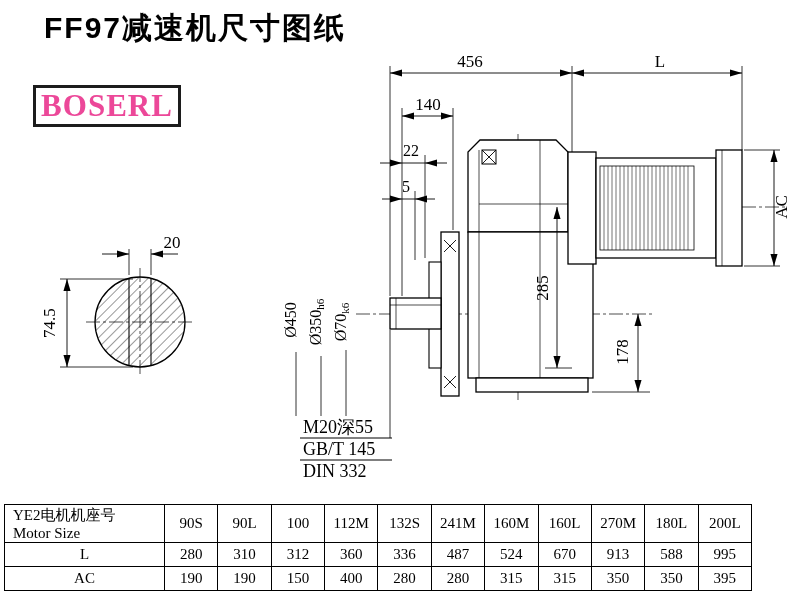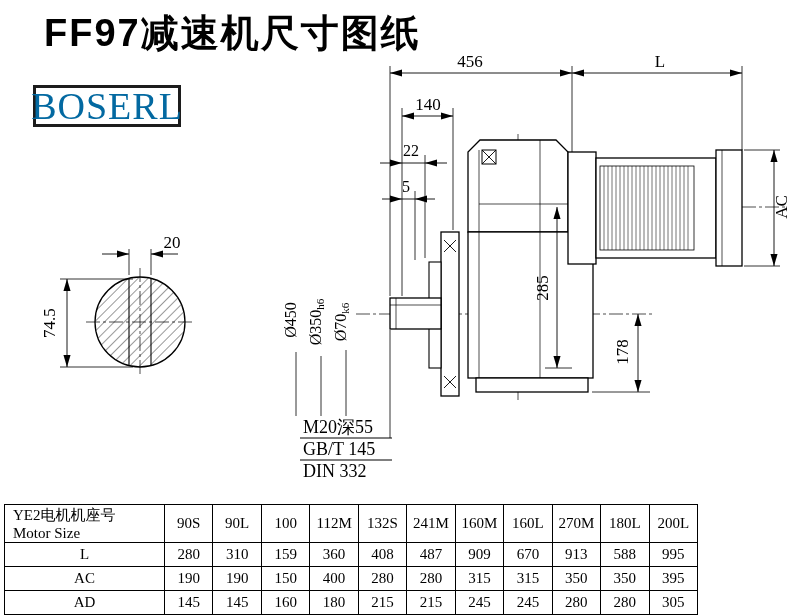--- a/index.html
+++ b/index.html
@@ -1,29 +1,29 @@
 <!DOCTYPE html>
 <html><head>
 <meta charset="utf-8">
 <style>
   *{margin:0;padding:0;box-sizing:border-box}
   html,body{width:800px;height:616px;background:#ffffff;overflow:hidden;position:relative;
     font-family:"Liberation Serif",serif;color:#000}
   .title{position:absolute;left:44px;top:8px;font-family:"Liberation Sans",sans-serif;
-    font-weight:bold;font-size:38px;letter-spacing:2px;white-space:nowrap}
+    font-weight:bold;font-size:30px;letter-spacing:2px;white-space:nowrap}
   .logo-box{position:absolute;left:33px;top:85px;width:148px;height:42px;
     border:3px solid #1c1c1c;display:flex;align-items:center;justify-content:center;background:#fff}
-  .logo-text{font-family:"Liberation Serif",serif;font-weight:normal;font-size:38px;
-    color:#0369a1;letter-spacing:1px}
+  .logo-text{font-family:"Liberation Serif",serif;font-weight:bold;font-size:31px;
+    color:#ec4899;letter-spacing:1px}
   svg.drawing{position:absolute;left:0;top:0}
   svg text{font-family:"Liberation Serif",serif;fill:#000}
   .t17{font-size:17px}
   .t16{font-size:16px}
   .t18{font-size:18px}
-  table.size-table{position:absolute;left:4px;top:504px;width:694px;border-collapse:collapse;
+  table.size-table{position:absolute;left:4px;top:504px;width:748px;border-collapse:collapse;
     table-layout:fixed;font-size:15px;text-align:center;background:#fff}
   table.size-table th,table.size-table td{border:1px solid #000;font-weight:normal;
     height:24px;overflow:hidden;white-space:nowrap}
   table.size-table tr.hdr th{height:38px}
   th.first{ text-align:left;padding-left:8px;line-height:18px}
   td.rowlabel{text-align:center}
 </style>
 </head>
 <body>
 
@@ -215,52 +215,38 @@
     <th>160M</th>
     <th>160L</th>
     <th>270M</th>
     <th>180L</th>
     <th>200L</th>
   </tr>
   <tr>
     <td class="rowlabel">L</td>
     <td>280</td>
     <td>310</td>
-    <td>159</td>
+    <td>312</td>
     <td>360</td>
-    <td>408</td>
+    <td>336</td>
     <td>487</td>
-    <td>909</td>
+    <td>524</td>
     <td>670</td>
     <td>913</td>
     <td>588</td>
     <td>995</td>
   </tr>
   <tr>
     <td class="rowlabel">AC</td>
     <td>190</td>
     <td>190</td>
     <td>150</td>
     <td>400</td>
     <td>280</td>
     <td>280</td>
     <td>315</td>
     <td>315</td>
     <td>350</td>
     <td>350</td>
     <td>395</td>
   </tr>
-  <tr>
-    <td class="rowlabel">AD</td>
-    <td>145</td>
-    <td>145</td>
-    <td>160</td>
-    <td>180</td>
-    <td>215</td>
-    <td>215</td>
-    <td>245</td>
-    <td>245</td>
-    <td>280</td>
-    <td>280</td>
-    <td>305</td>
-  </tr>
 </tbody>
   </table>
 
 </body></html>

